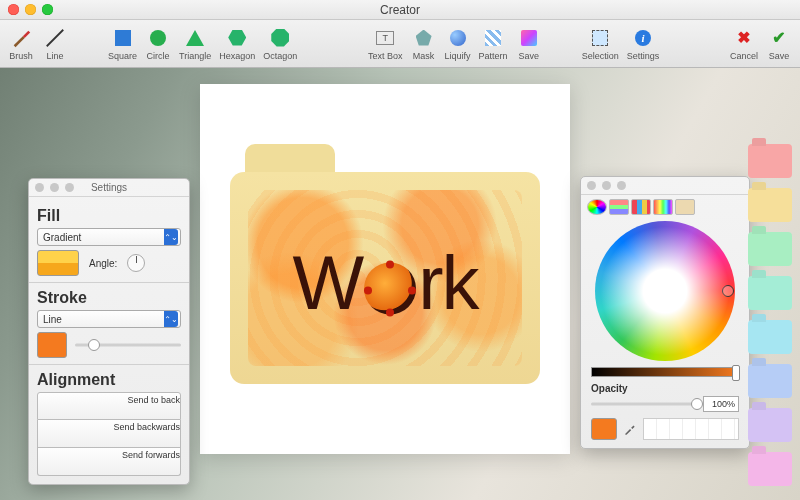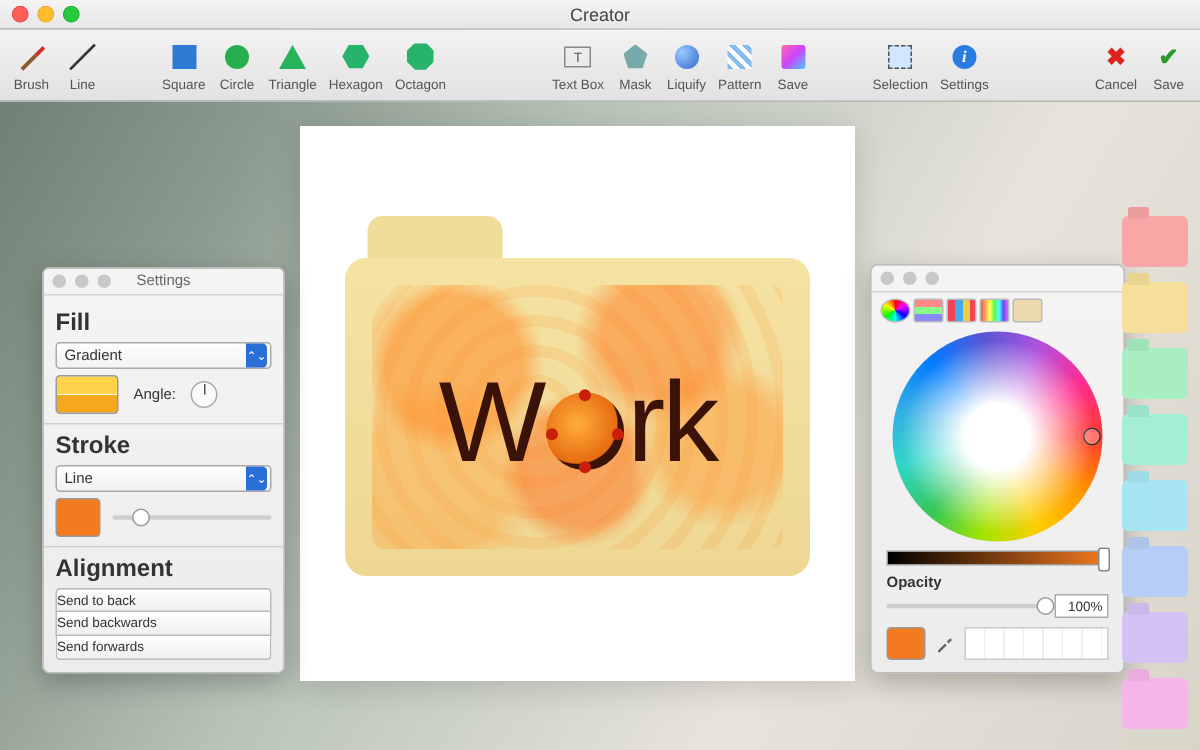--- a/index.html
+++ b/index.html
@@ -124,22 +124,22 @@
   .angle-knob  { width:18px; height:18px; border:1px solid #aaa; border-radius:50%; background:#fafafa; position:relative; }
   .angle-knob::after { content:""; position:absolute; left:50%; top:1px; width:1px; height:7px; background:#555; }
   .hr { height:1px; background:#d0d0d0; margin:6px -8px; }
   .stroke-row { display:flex; align-items:center; gap:8px; margin-top:4px; }
   .stroke-swatch { width:30px; height:26px; border:1px solid #999; border-radius:3px; background:#f47a1f; }
   .slider { flex:1; height:14px; position:relative; }
   .slider-track { position:absolute; left:0; right:0; top:50%; height:3px; background:#cfcfcf; border-radius:2px; transform:translateY(-50%); }
   .slider-thumb { position:absolute; top:50%; width:12px; height:12px; background:#fff; border:1px solid #999; border-radius:50%; transform:translate(-50%,-50%); }
   .align-btns { margin-top:3px; }
   .align-btn {
-    display:block; width:100%; height:16px; background:linear-gradient(#fefefe,#f0f0f0);
-    border:1px solid #bbb; font-size:9px; text-align:left; line-height:14px; cursor:pointer;
+    display:block; width:100%; height:28px; background:linear-gradient(#fefefe,#f0f0f0);
+    border:1px solid #bbb; font-size:9px; text-align:right; line-height:14px; cursor:pointer;
   }
   .align-btn + .align-btn { border-top:none; }
   .align-btn:first-child { border-radius:3px 3px 0 0; }
   .align-btn:last-child  { border-radius:0 0 3px 3px; }
 
   
   .colors-panel { width:170px; }
   .cp-tabs { display:flex; gap:2px; padding:4px 6px 2px; }
   .cp-tab { width:20px; height:16px; border:1px solid #bbb; border-radius:2px; cursor:pointer; }
   .cp-tab.wheel { background: conic-gradient(red,magenta,blue,cyan,lime,yellow,red); border-radius:50%; }

